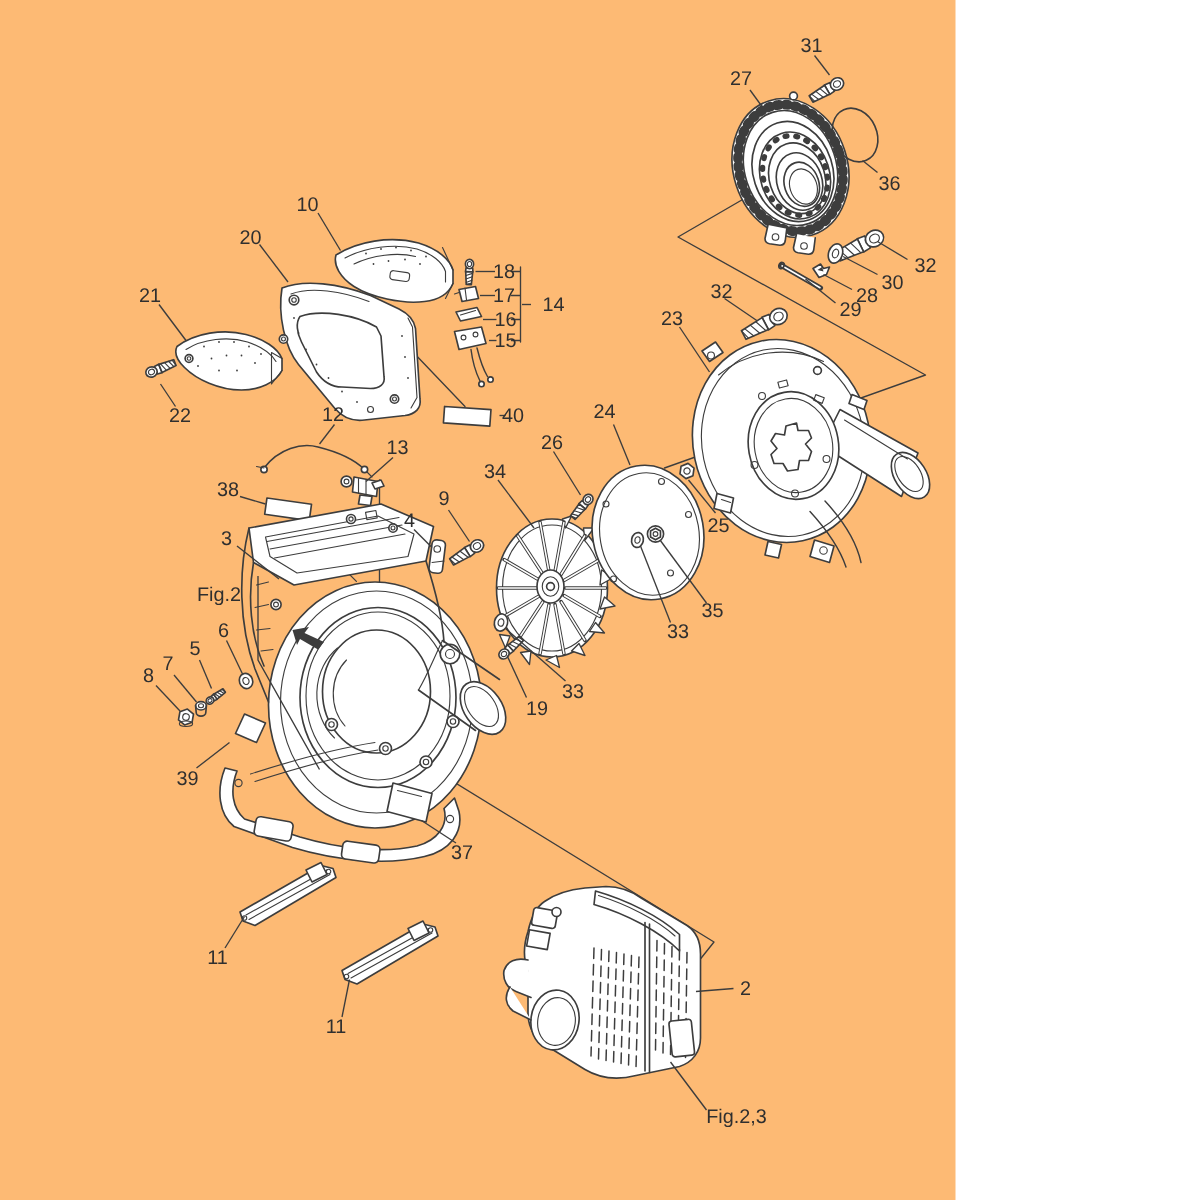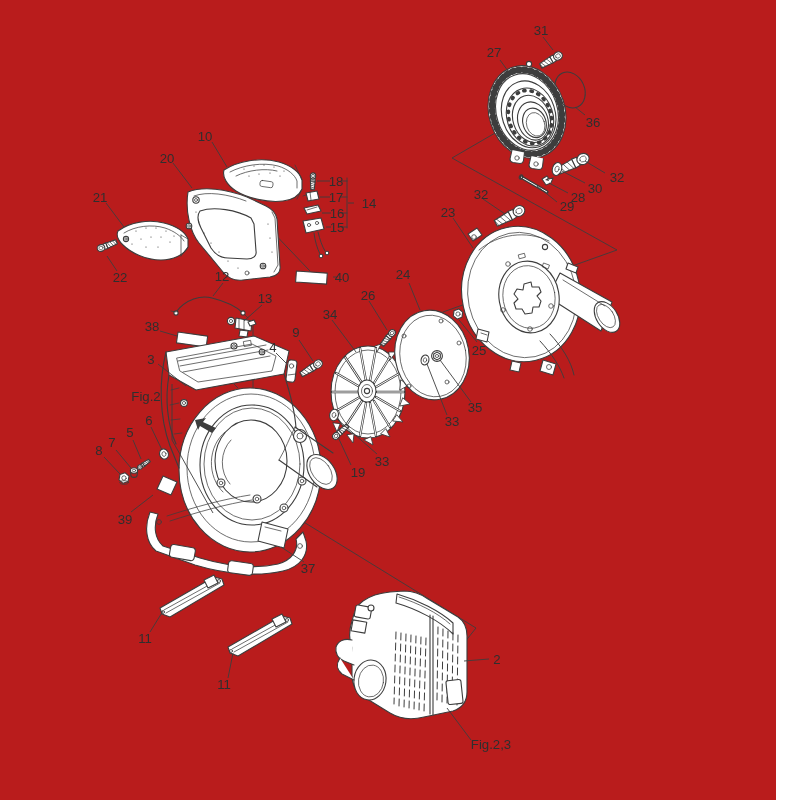--- a/index.html
+++ b/index.html
@@ -1,16 +1,16 @@
 <!DOCTYPE html>
 <html><head>
 <meta charset="utf-8">
 <style>
   html,body{margin:0;padding:0;background:#fff;}
-  #stage{position:relative;width:776px;height:800px;background:#b91c1c;overflow:hidden;}
+  #stage{position:relative;width:637px;height:800px;background:#fdba74;overflow:hidden;}
   svg{position:absolute;left:0;top:0;}
   svg *{vector-effect:non-scaling-stroke;}
   .s  {stroke:#3d3d3d;stroke-width:1.1;fill:none;stroke-linecap:round;stroke-linejoin:round;}
   .sf {stroke:#3d3d3d;stroke-width:1.1;fill:#ffffff;stroke-linecap:round;stroke-linejoin:round;}
   .t  {stroke:#3d3d3d;stroke-width:.75;fill:none;stroke-linecap:round;stroke-linejoin:round;}
   .dk {fill:#3d3d3d;stroke:none;}
   .wh {stroke:#ffffff;stroke-width:1;fill:none;}
   .callout{font-family:"Liberation Sans",sans-serif;font-size:13.2px;fill:#2f2f2f;text-anchor:middle;}
   .leader{fill:none;stroke:#3d3d3d;stroke-width:.9;}
 </style>

